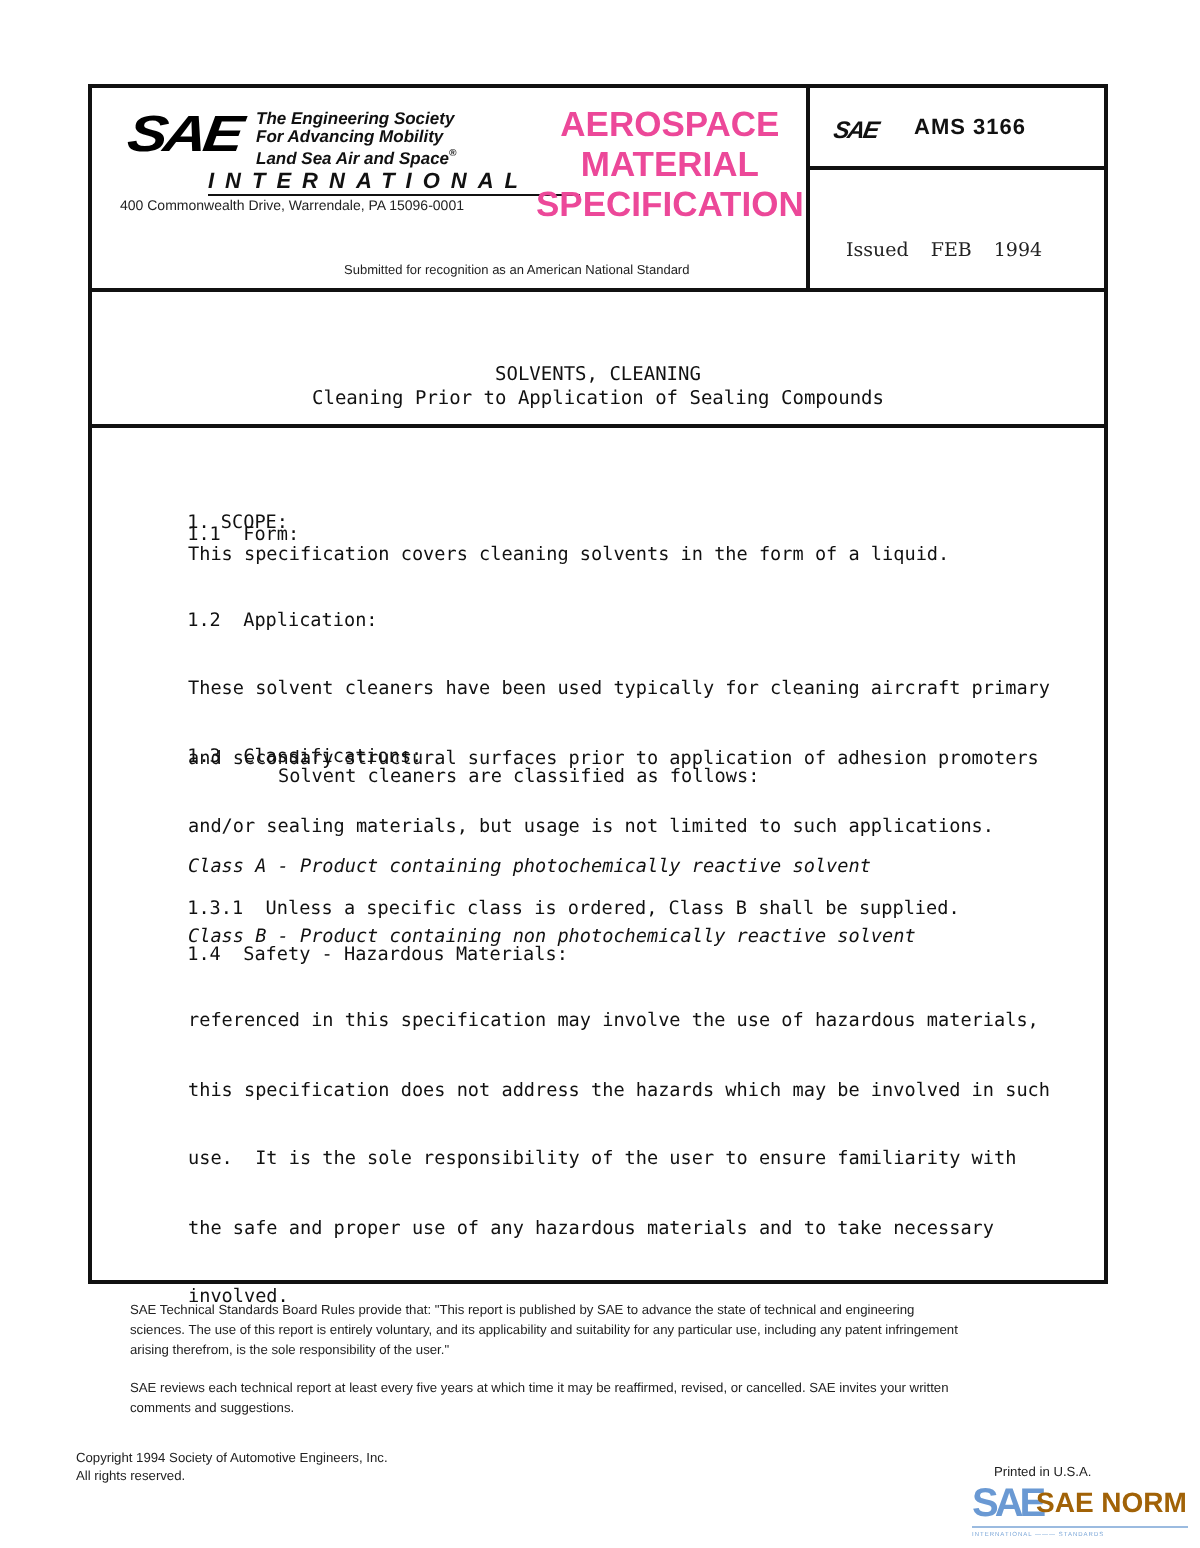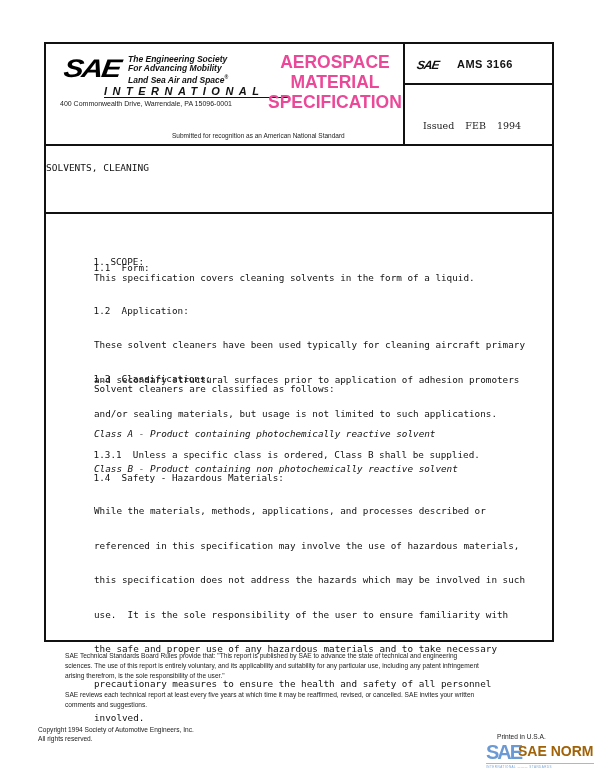--- a/index.html
+++ b/index.html
@@ -56,23 +56,23 @@
     }
     .ams-num {
       position: absolute; left: 52px; top: 14px; font-weight: bold; font-size: 11px; letter-spacing: 0.5px; text-align: center;
     }
     .issued {
       position: absolute; left: 18px; top: 49px; font-family: "DejaVu Serif", serif;
       font-size: 9.5px; color: #222; white-space: nowrap; word-spacing: 8px; margin-top: 27px;
     }
     .title-sec {
       position: absolute; left: 0; top: 102px; width: 506px; height: 68px;
-      border-bottom: 2px solid #111; box-sizing: border-box; 
+      border-bottom: 2px solid #111; box-sizing: border-box; text-align: center;
       font-family: "DejaVu Sans Mono", monospace; font-size: 9.5px; line-height: 12px;
-      padding-top: 16px;
+      padding-top: 36px;
     }
     .body {
       position: absolute; left: 0; top: 172px; width: 506px;
       font-family: "DejaVu Sans Mono", monospace; font-size: 9.3px; color: #111;
     }
     .line { position: absolute; white-space: pre; line-height: 11px; }
     .para { position: absolute; left: 48px; white-space: pre; line-height: 11.5px; }
     .footer-notes {
       position: absolute; left: 75px; font-size: 6.6px; color: #222; line-height: 10px; width: 470px;
     }
@@ -126,20 +126,21 @@
       <div class="ams-row">
         <span class="ams-sae">SAE</span>
         <span class="ams-num">AMS 3166</span>
       </div>
       <div class="issued"><span>Issued</span> <span>FEB 1994</span></div>
     </div>
   </div>
 
   <div class="title-sec">
     <div>SOLVENTS, CLEANING</div>
+    <div>Cleaning Prior to Application of Sealing Compounds</div>
   </div>
 
   <div class="body">
 
     <div class="line" style="left:14px; top:29px;">
       <span>1.</span> <span>SCOPE:</span>
     </div>
 
     <div class="line" style="left:14px; top:35px;">
       <span>1.1</span>  <span>Form:</span>
@@ -151,40 +152,38 @@
     </div>
     <div class="para" style="top:100px;">
       <div>These solvent cleaners have been used typically for cleaning aircraft primary</div>
       <div>and secondary structural surfaces prior to application of adhesion promoters</div>
       <div>and/or sealing materials, but usage is not limited to such applications.</div>
     </div>
 
     <div class="line" style="left:14px; top:146px;">
       <span>1.3</span>  <span>Classifications:</span>
     </div>
-    <div class="para" style="top:167px;">Solvent cleaners are classified as follows:</div>
+    <div class="para" style="top:167px;margin-left:45px;">Solvent cleaners are classified as follows:</div>
     <div class="para" style="top:189px;font-style:italic;">
       <div>Class A - Product containing photochemically reactive solvent</div>
       <div>Class B - Product containing non photochemically reactive solvent</div>
     </div>
 
     <div class="line" style="left:14px; top:222px;">
       <span>1.3.1</span>  <span>Unless a specific class is ordered, Class B shall be supplied.</span>
     </div>
 
     <div class="line" style="left:14px; top:245px;">
       <span>1.4</span>  <span>Safety - Hazardous Materials:</span>
     </div>
     <div class="para" style="top:266px;">
-      <div>While the materials, methods, applications, and processes described or</div>
       <div>referenced in this specification may involve the use of hazardous materials,</div>
       <div>this specification does not address the hazards which may be involved in such</div>
       <div>use.  It is the sole responsibility of the user to ensure familiarity with</div>
       <div>the safe and proper use of any hazardous materials and to take necessary</div>
-      <div>precautionary measures to ensure the health and safety of all personnel</div>
       <div>involved.</div>
     </div>
   </div>
 </div>
 
 <div class="footer-notes" style="top:651px; left:65px;">
   <div>SAE Technical Standards Board Rules provide that: "This report is published by SAE to advance the state of technical and engineering</div>
   <div>sciences. The use of this report is entirely voluntary, and its applicability and suitability for any particular use, including any patent infringement</div>
   <div>arising therefrom, is the sole responsibility of the user."</div>
 </div>

